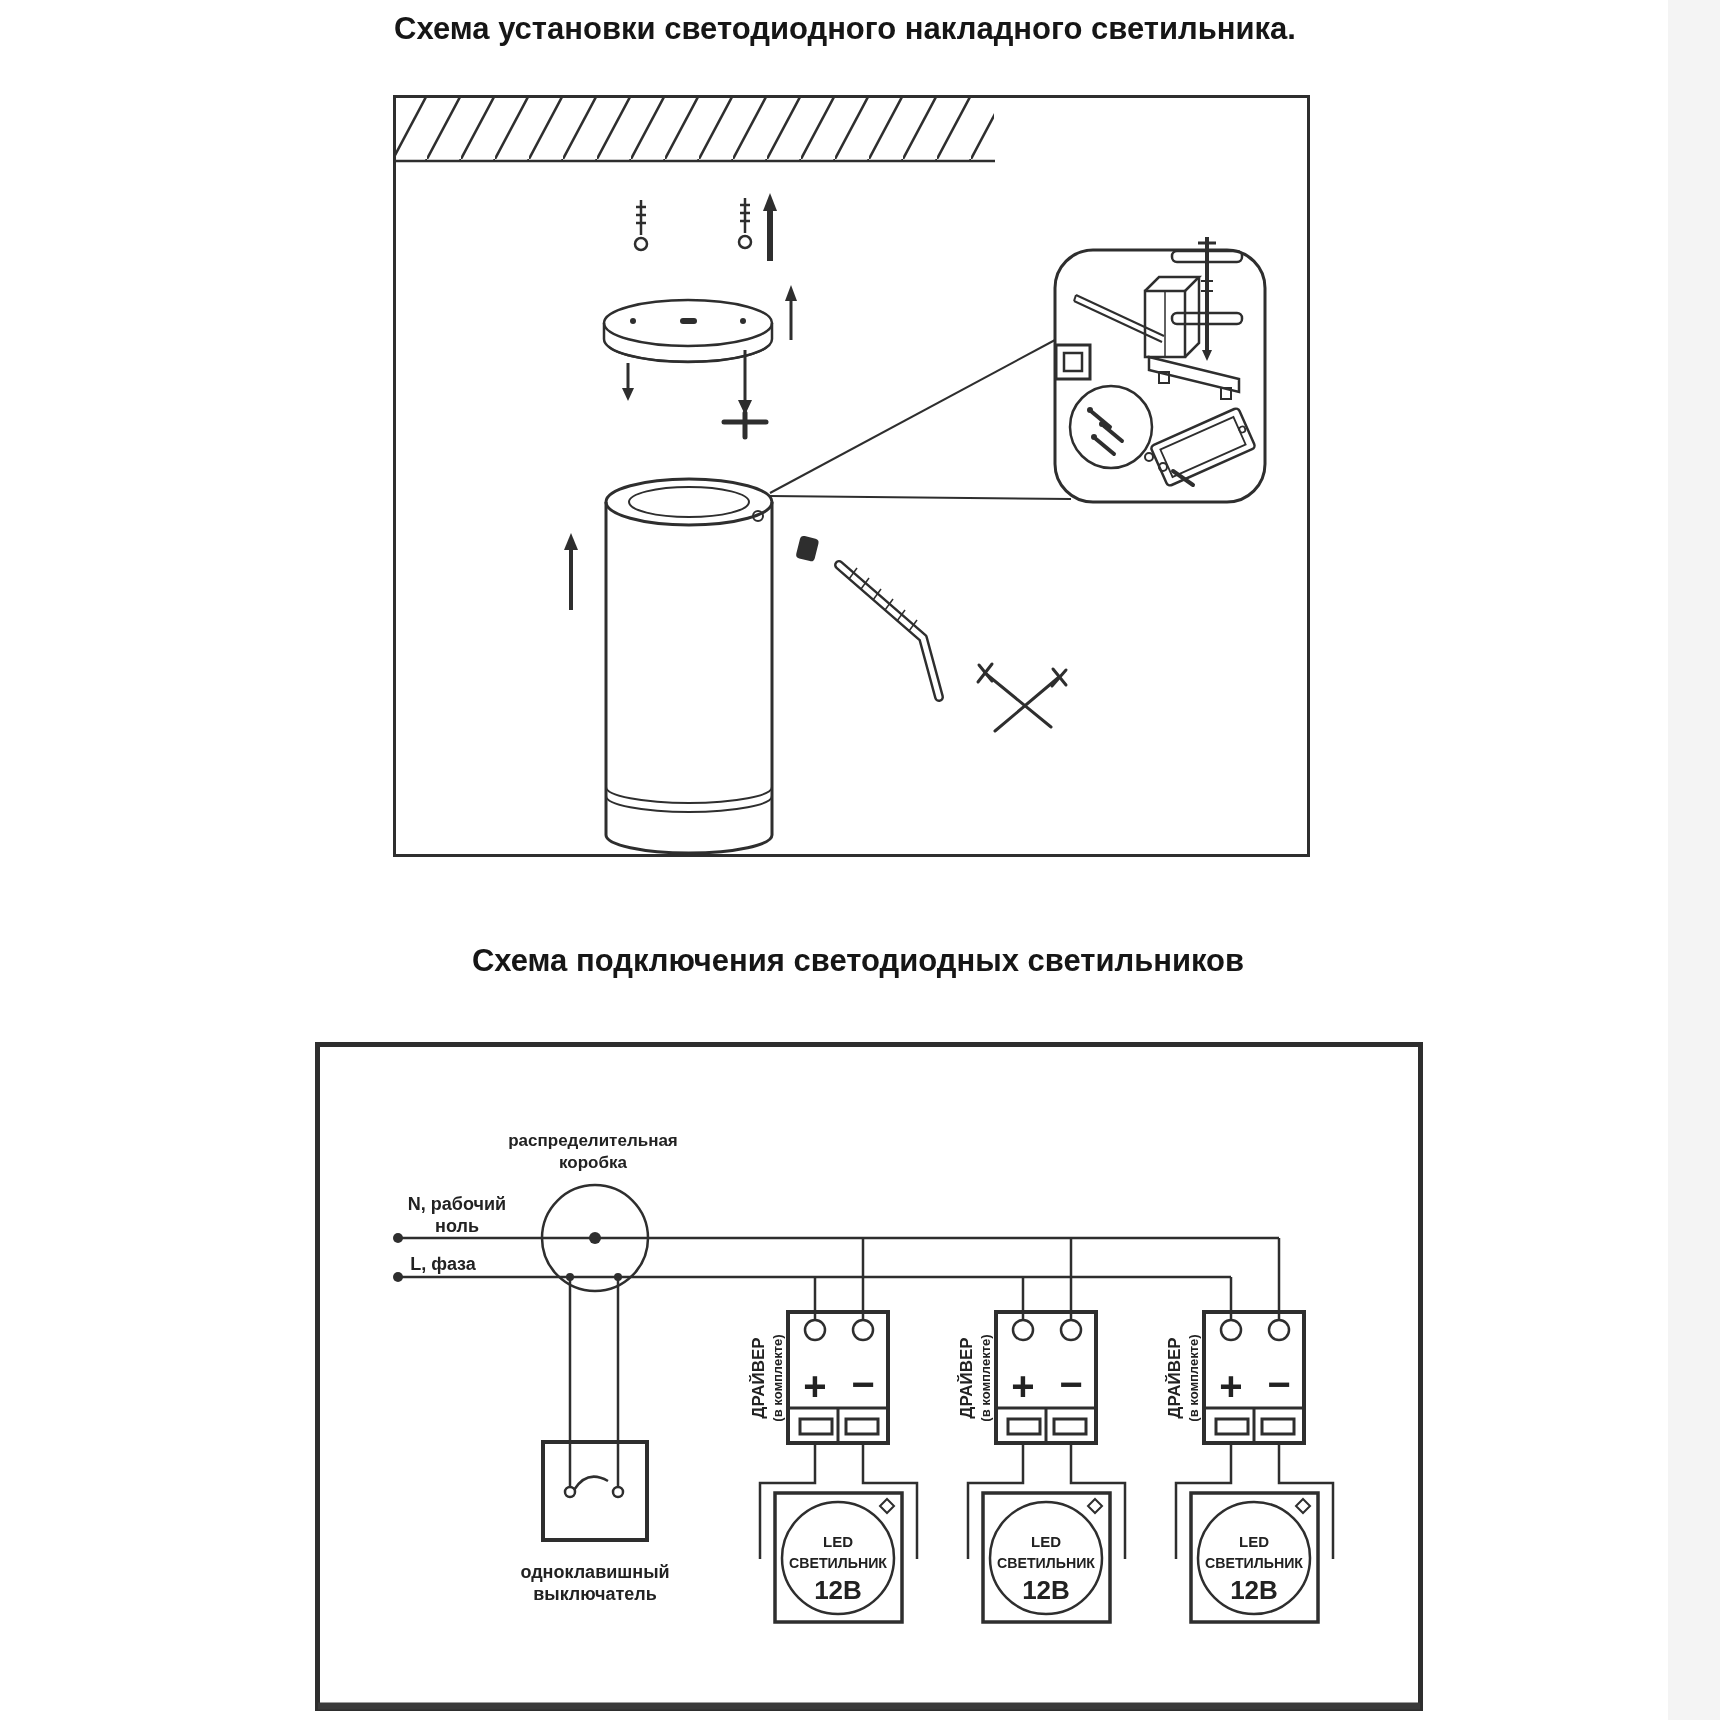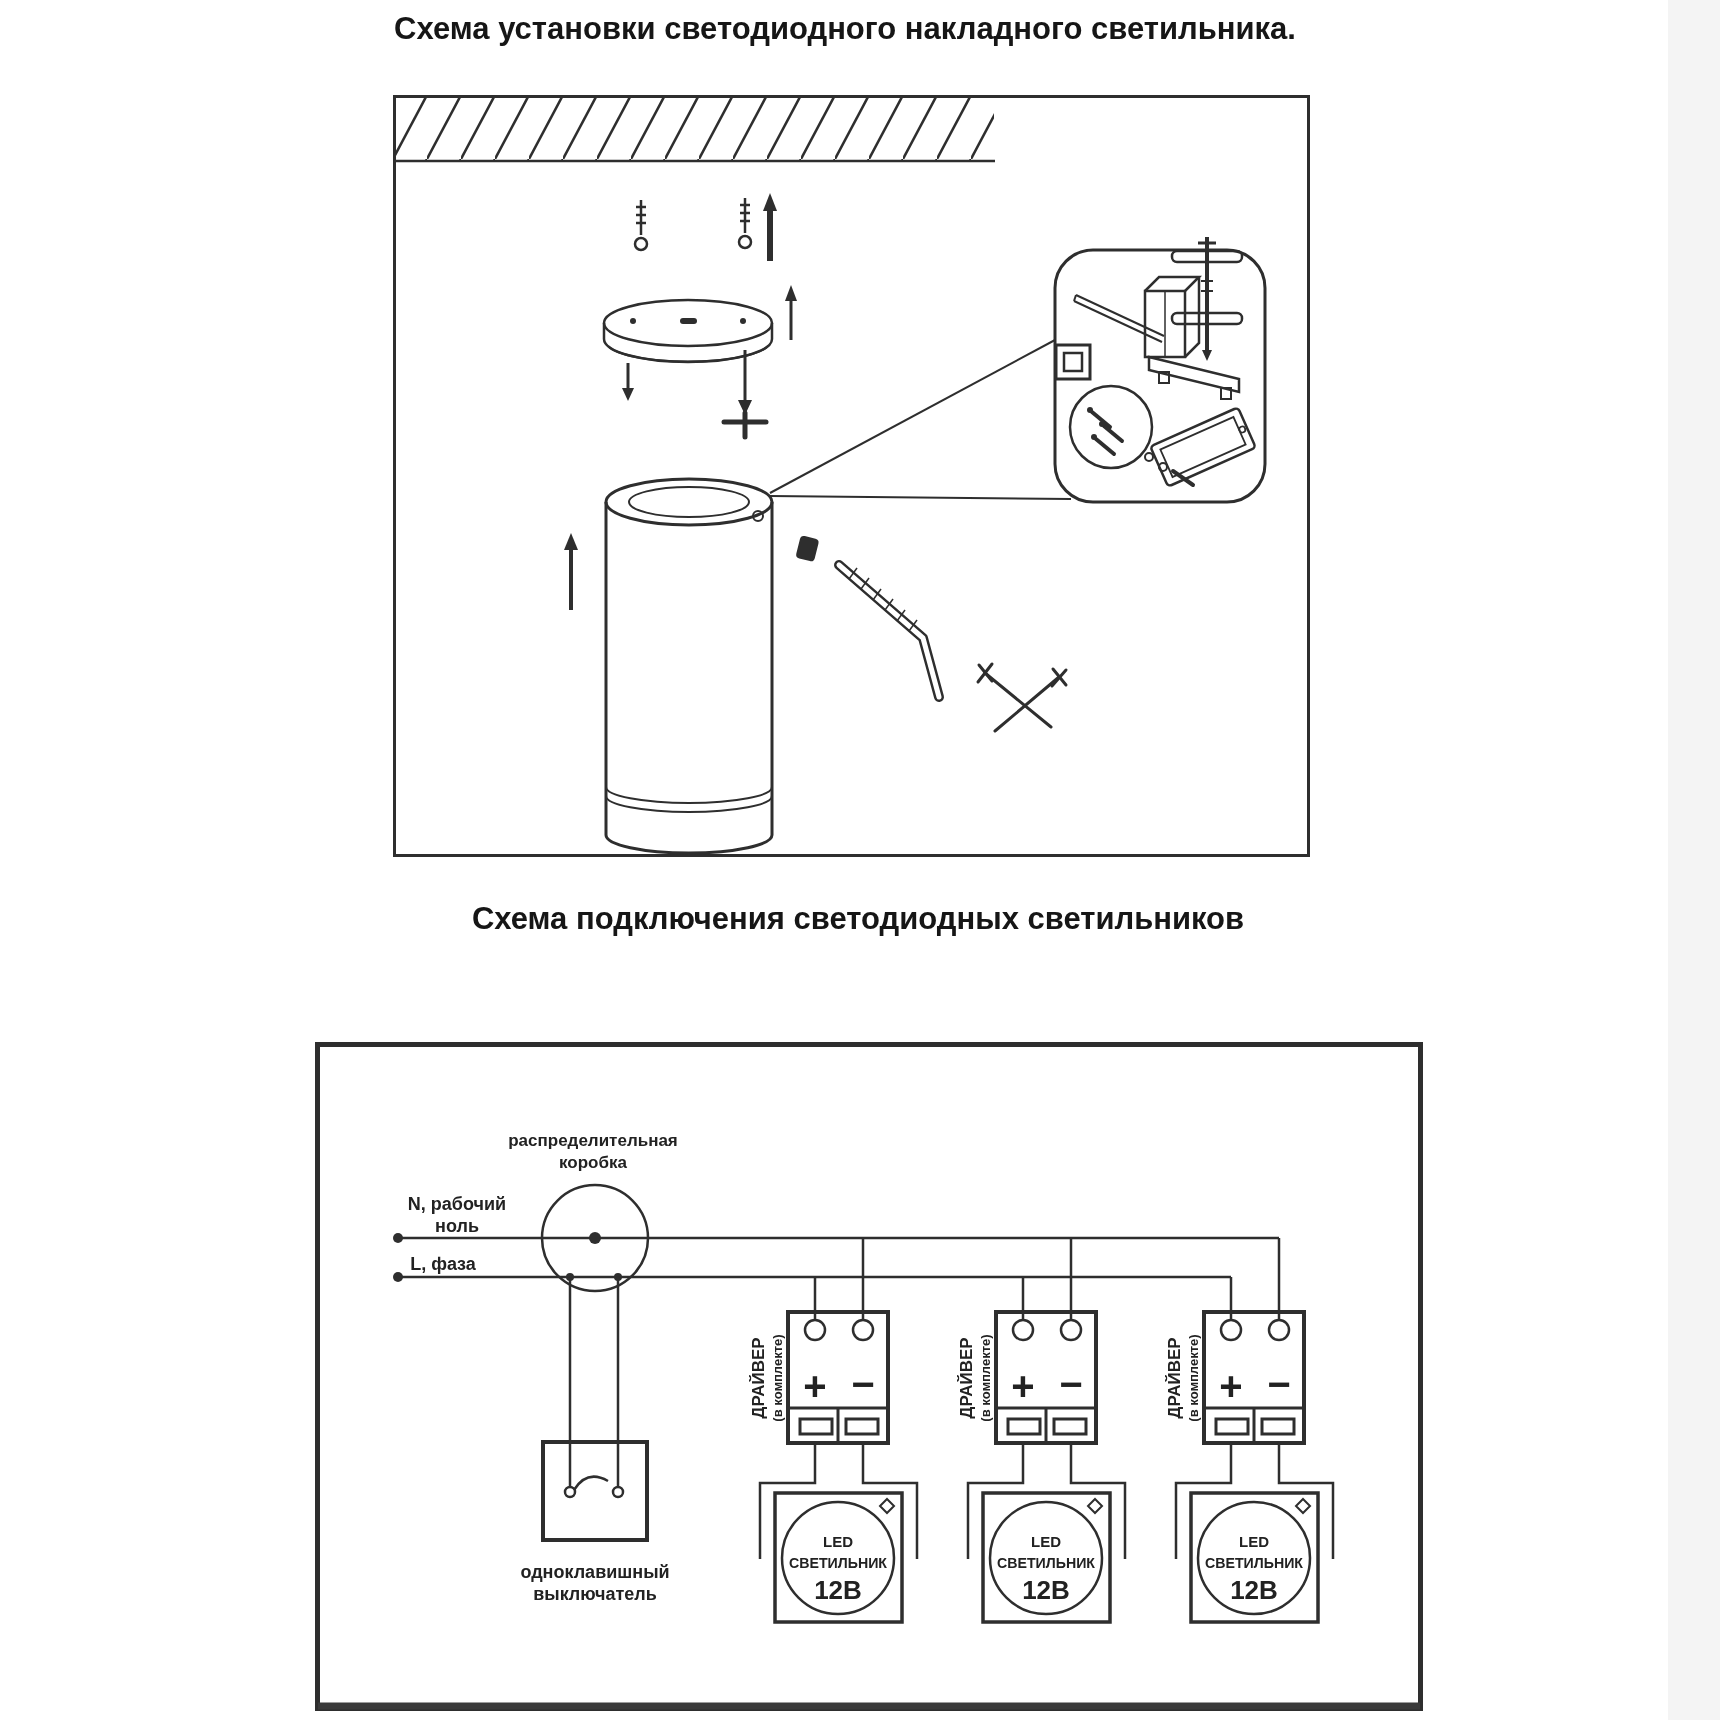--- a/index.html
+++ b/index.html
@@ -191,21 +191,21 @@
       </g>
 
       <g transform="rotate(-24 810 352)">
         <rect x="762" y="330" width="96" height="44" rx="4" stroke-width="2.5"></rect>
         <rect x="770" y="337" width="80" height="30" stroke-width="1.8"></rect>
         <circle cx="853" cy="352" r="3" stroke-width="1.8"></circle>
       </g>
     </g>
   </svg>
 
-  <div class="title" style="left:858px;top:896px;">
+  <div class="title" style="left:858px;top:938px;">
     <div>Схема подключения светодиодных светильников</div>
   </div>
 
   <svg style="left:315px;top:1042px;" width="1108" height="672" viewBox="0 0 1108 672">
 
     <rect x="2.5" y="2.5" width="1103" height="664" fill="none" stroke="#2e2e2e" stroke-width="5"></rect>
     <line x1="3" y1="664" x2="1105" y2="664" stroke="#3a3a3a" stroke-width="7"></line>
 
     <g>
       <line x1="83" y1="196" x2="964" y2="196" stroke="#2e2e2e" stroke-width="2.5"></line>

